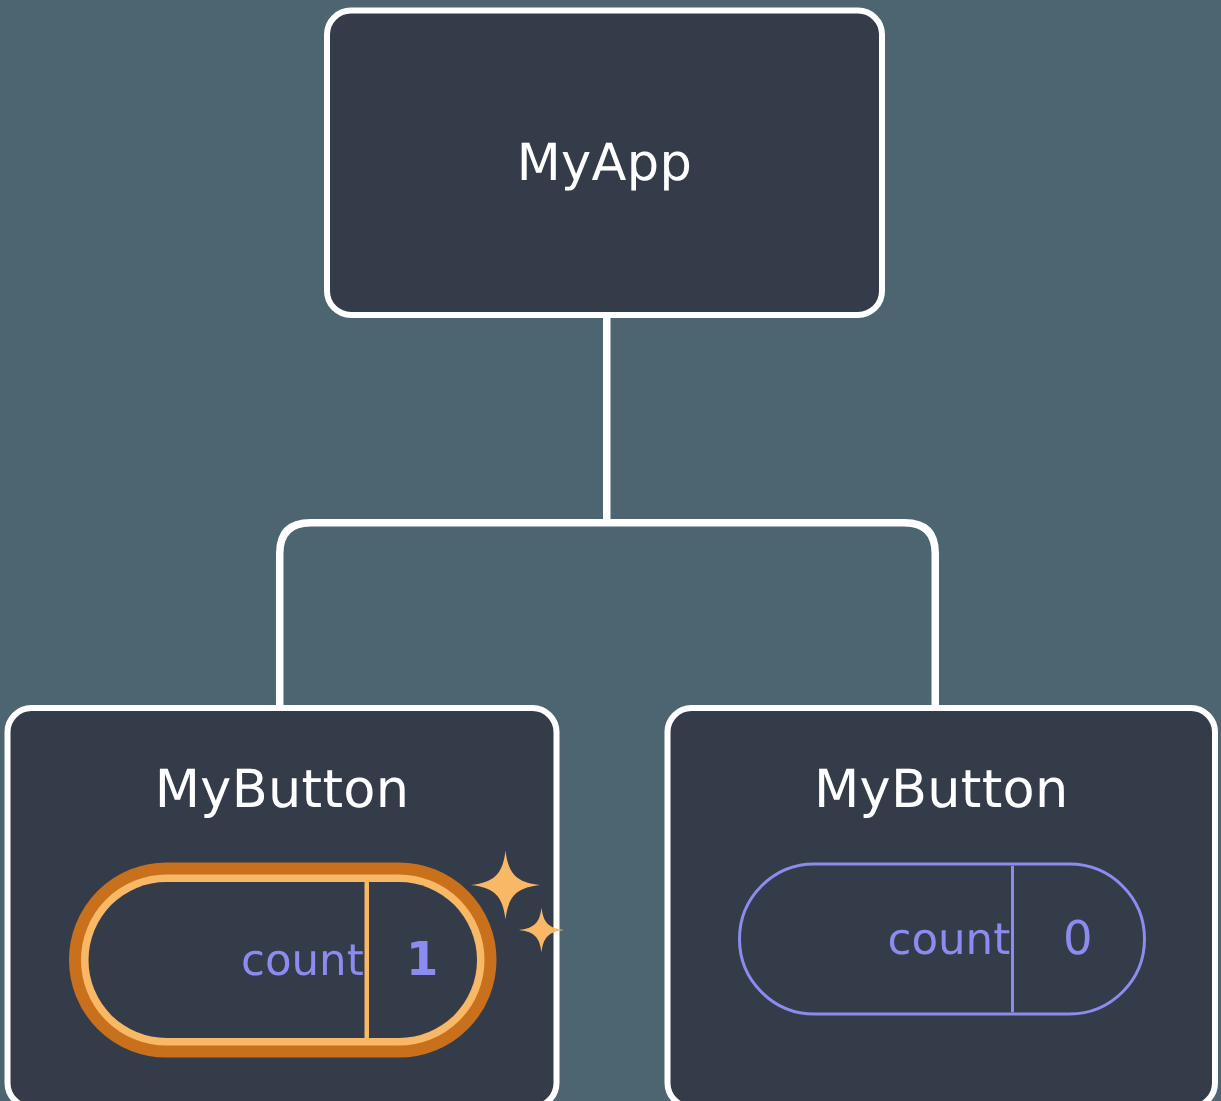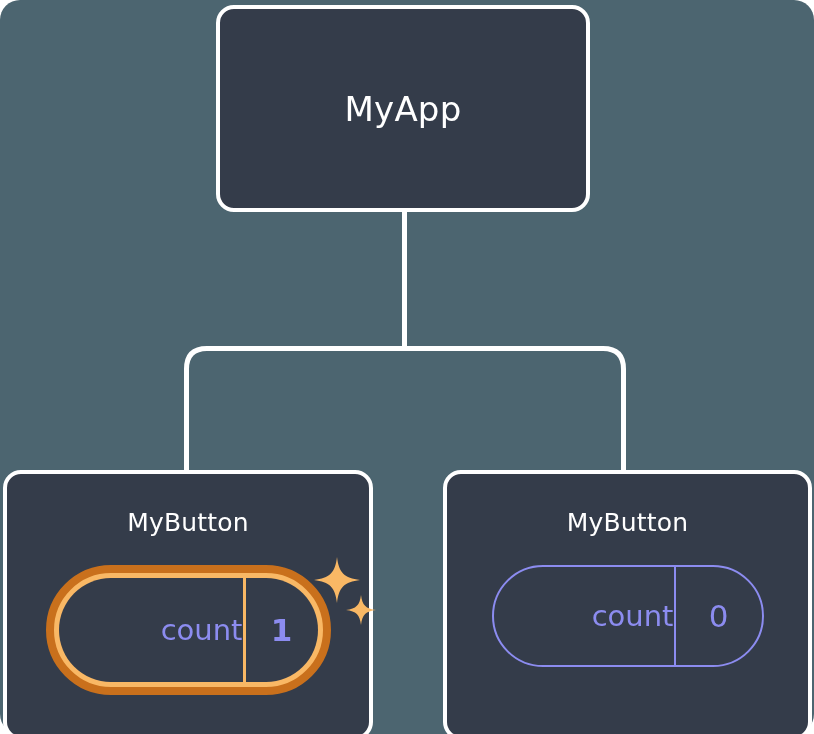--- a/index.html
+++ b/index.html
@@ -11,21 +11,20 @@
     height: 734px;
     overflow: hidden;
     font-family: "DejaVu Sans", "Liberation Sans", sans-serif;
   }
 
   #stage {
     position: relative;
     width: 814px;
     height: 734px;
     background: #4c6570;
-    border-radius: 20px;
   }
 
   
   #connectors {
     position: absolute;
     left: 0;
     top: 0;
     width: 814px;
     height: 734px;
   }
@@ -61,21 +60,21 @@
   #node-btn-right {
     left: 443px;
     top: 470px;
     width: 369px;
     height: 270px;
     padding-top: 36px;
   }
 
   .node-title {
     color: #ffffff;
-    font-size: 25px;
+    font-size: 35px;
     font-weight: 400;
     letter-spacing: 0.2px;
     line-height: 1;
     white-space: nowrap;
   }
 
   #node-app .node-title {
     font-size: 34px;
   }
 

